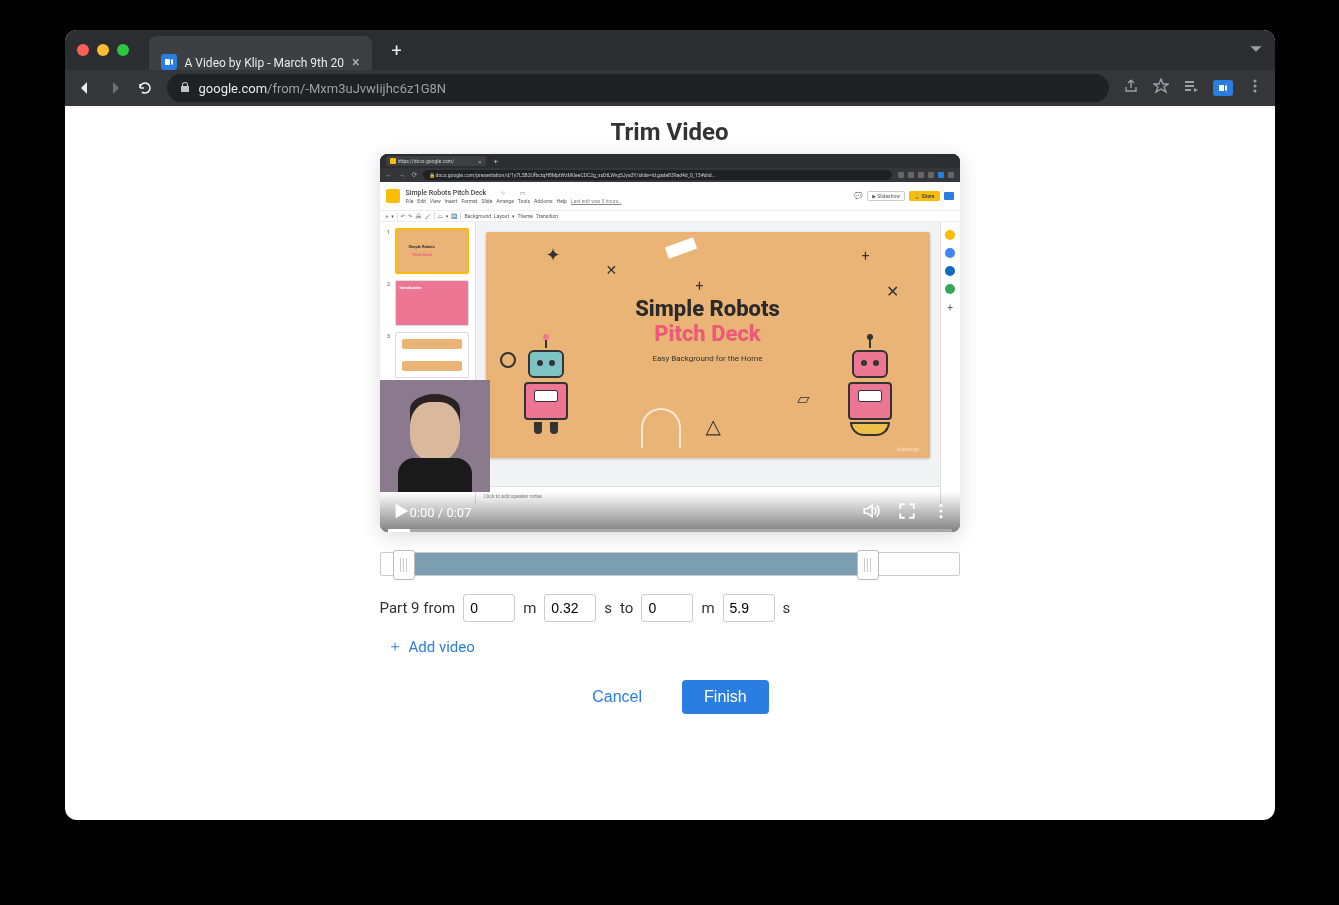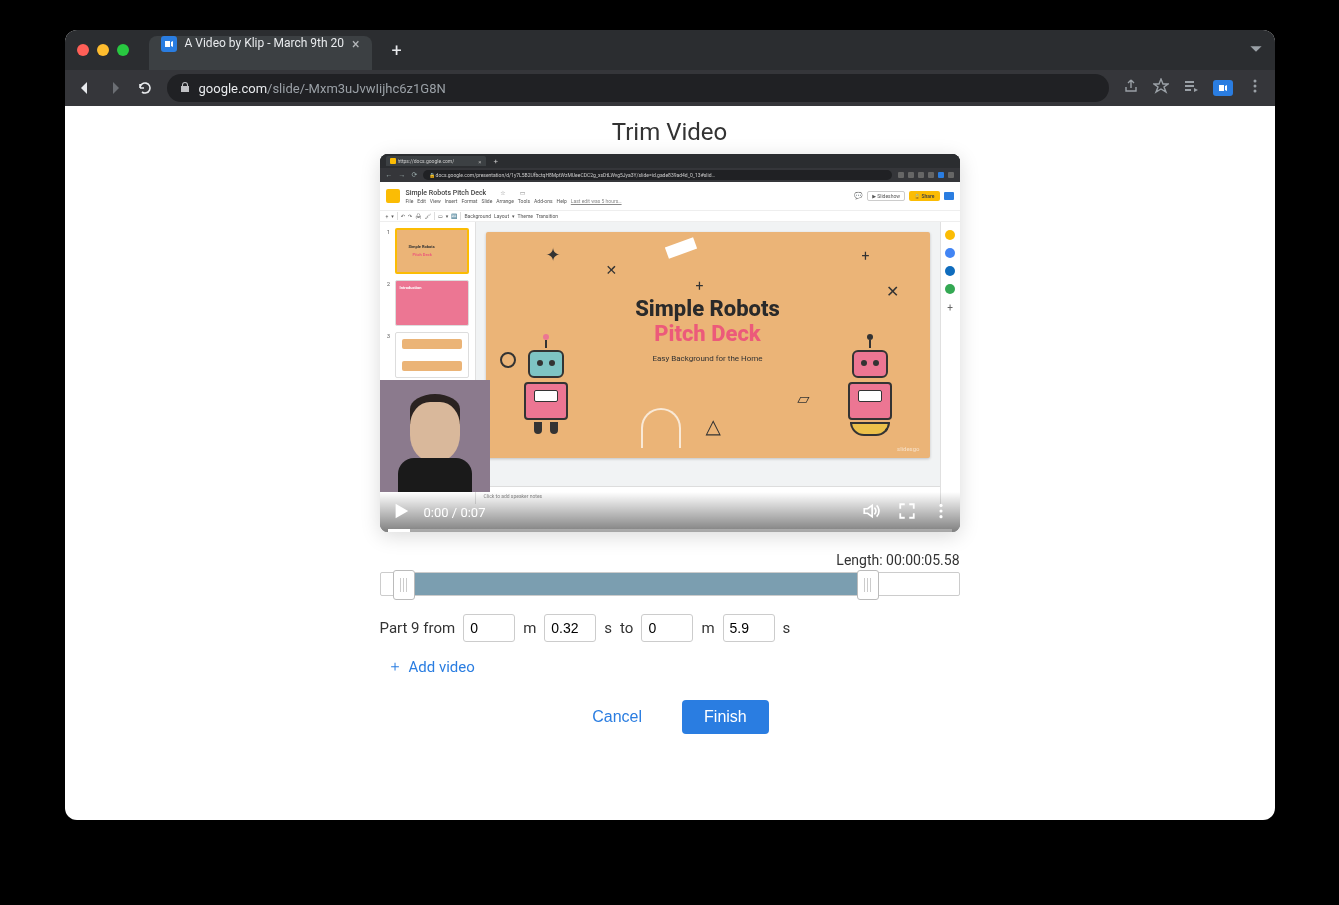--- a/index.html
+++ b/index.html
@@ -4,21 +4,21 @@
 <style>
 * { margin: 0; padding: 0; box-sizing: border-box; }
 body { background: #000; font-family: -apple-system, BlinkMacSystemFont, "Segoe UI", Roboto, Arial, sans-serif; display: flex; justify-content: center; align-items: flex-start; padding: 30px 0; }
 .window { width: 1210px; height: 790px; background: #fff; border-radius: 12px; overflow: hidden; box-shadow: 0 20px 60px rgba(0,0,0,.5); display: flex; flex-direction: column; }
 .chrome-top { background: #2b2d30; height: 40px; display: flex; align-items: center; padding: 0 12px; gap: 8px; }
 .traffic { display: flex; gap: 8px; margin-right: 12px; }
 .traffic span { width: 12px; height: 12px; border-radius: 50%; display: block; }
 .t-red { background: #ff5f57; }
 .t-yellow { background: #febc2e; }
 .t-green { background: #28c840; }
-.tab { background: #3c4043; height: 34px; min-width: 200px; display: flex; align-items: flex-start; padding: 0 12px; border-radius: 8px 8px 0 0; color: #e8eaed; font-size: 12px; gap: 8px; margin-top: 6px; }
+.tab { background: #3c4043; height: 34px; min-width: 200px; display: flex; align-items: flex-end; padding: 0 12px; border-radius: 8px 8px 0 0; color: #e8eaed; font-size: 12px; gap: 8px; margin-top: 6px; }
 .tab-icon { width: 16px; height: 16px; background: #2a7de1; border-radius: 3px; display: flex; align-items: center; justify-content: center; }
 .tab-icon svg { width: 10px; height: 10px; fill: #fff; }
 .tab-close { margin-left: auto; opacity: .7; font-size: 14px; }
 .new-tab { color: #e8eaed; font-size: 18px; padding: 0 12px; }
 .chrome-dd { margin-left: auto; color: #9aa0a6; }
 .chrome-bar { background: #35363a; height: 36px; display: flex; align-items: center; padding: 0 12px; gap: 14px; }
 .nav-btn { color: #9aa0a6; display: flex; align-items: center; }
 .url-bar { flex: 1; background: #202124; height: 28px; border-radius: 14px; display: flex; align-items: center; padding: 0 12px; gap: 8px; color: #e8eaed; font-size: 13px; }
 .url-lock { opacity: .8; }
 .url-text .dim { color: #9aa0a6; }
@@ -26,21 +26,21 @@
 .bar-icons .video-badge { width: 20px; height: 16px; background: #2a7de1; border-radius: 3px; display: flex; align-items: center; justify-content: center; }
 .bar-icons .video-badge svg { width: 10px; height: 10px; fill: #fff; }
 .app-header { height: 64px; display: flex; align-items: center; padding: 0 20px; border-bottom: 1px solid #e5e5e5; }
 .logo { display: flex; align-items: center; gap: 6px; font-weight: 700; font-size: 24px; color: #2a7de1; }
 .logo-icon { width: 32px; height: 24px; background: #2a7de1; border-radius: 4px; position: relative; display: flex; align-items: center; justify-content: center; }
 .logo-icon::after { content: ""; position: absolute; right: -6px; width: 0; height: 0; border-top: 6px solid transparent; border-bottom: 6px solid transparent; border-right: 8px solid #2a7de1; }
 .logo-icon-dot { width: 8px; height: 8px; border-radius: 50%; background: #fff; margin-left: -4px; }
 .header-actions { margin-left: auto; display: flex; gap: 24px; color: #9aa0a6; align-items: center; }
 .header-actions svg { width: 20px; height: 20px; fill: #9aa0a6; }
 .content { flex: 1; overflow: auto; padding: 12px 0 0; text-align: center; }
-h1 { font-size: 24px; font-weight: 400; color: #333; margin-bottom: 8px; }
+h1 { font-size: 24px; font-weight: 700; color: #333; margin-bottom: 8px; }
 .subtitle { font-size: 15px; color: #555; margin-bottom: 22px; }
 .video-wrap { width: 580px; margin: 0 auto 20px; border-radius: 8px; overflow: hidden; background: #2b2d30; box-shadow: 0 4px 20px rgba(0,0,0,.15); }
 .video-inner { height: 378px; position: relative; background: linear-gradient(#2b2d30 0 42px, #fff 42px); }
 .v-tabbar { height: 14px; background: #2b2d30; display: flex; align-items: center; padding: 0 6px; gap: 4px; }
 .v-tabbar .vtab { background: #3c4043; height: 10px; width: 100px; border-radius: 2px 2px 0 0; display:flex; align-items:center; padding:0 4px; gap:2px;}
 .v-tabbar .vicon { width:6px; height:6px; background:#fbbc04; border-radius:1px;}
 .v-tabbar .vtxt { color:#ccc; font-size:5px; white-space:nowrap; overflow:hidden;}
 .v-tabbar .vclose{ margin-left:auto; color:#aaa; font-size:6px;}
 .v-tabbar .vplus{ color:#ccc; font-size:8px; margin-left:4px;}
 .v-urlbar { height: 14px; background: #35363a; display: flex; align-items: center; padding: 0 6px; gap: 6px; }
@@ -98,21 +98,21 @@
 .robot-legs span{ width:8px; height:12px; background:#333; border-radius:0 0 4px 4px;}
 .r2 .wheel{ width:40px; height:14px; background:#ecc04a; border:2px solid #333; border-radius:0 0 20px 20px; margin:2px auto 0;}
 .deco{ position:absolute; color:#333;}
 .side-rail{ width:20px; background:#fff; border-left:1px solid #e0e0e0; display:flex; flex-direction:column; align-items:center; gap:8px; padding-top:8px;}
 .side-rail span{ width:10px; height:10px; border-radius:50%;}
 .speaker-notes{ position:absolute; bottom:0; left:0; right:0; height:18px; background:#fff; border-top:1px solid #ddd; font-size:5px; color:#888; display:flex; align-items:center; padding:0 8px;}
 .webcam { position: absolute; left: 0; bottom: 40px; width: 110px; height: 112px; background: #8b7a8d; border-radius: 0; overflow: hidden; }
 .webcam .face { width: 50px; height: 60px; background: #d9b89b; border-radius: 40% 40% 45% 45%; margin: 22px auto 0; position: relative; }
 .webcam .hair { position: absolute; top: 14px; left: 30px; width: 50px; height: 30px; background: #2a2220; border-radius: 50% 50% 0 0; }
 .webcam .shirt { position: absolute; bottom: 0; left: 18px; right: 18px; height: 34px; background: #1a1a1a; border-radius: 16px 16px 0 0; }
-.video-ctrl { position: absolute; bottom: 0; left: 0; right: 0; height: 40px; display: flex; align-items: center; padding: 0 12px; gap: 14px; color: #fff; font-size: 13px; background: linear-gradient(transparent, rgba(0,0,0,.5)); }
+.video-ctrl { position: absolute; bottom: 0; left: 0; right: 0; height: 40px; display: flex; align-items: center; padding: 0 12px; color: #fff; font-size: 13px; background: linear-gradient(transparent, rgba(0,0,0,.5)); }
 .video-ctrl .progress { position: absolute; bottom: 0; left: 8px; right: 8px; height: 3px; background: rgba(255,255,255,.3); }
 .video-ctrl .progress::after { content: ""; position: absolute; left: 0; width: 4%; height: 100%; background: #fff; }
 .video-ctrl .right-ctrls { margin-left: auto; display: flex; gap: 18px; align-items:center;}
 .length-row { width: 580px; margin: 0 auto 4px; text-align: right; font-size: 14px; color: #333; }
 .slider { width: 580px; height: 24px; margin: 0 auto 18px; position: relative; background: #fff; border: 1px solid #ccc; border-radius: 2px; }
 .slider-fill { position: absolute; left: 32px; right: 100px; top: 0; bottom: 0; background: #7b9eb0; }
 .slider-handle { position: absolute; top: -3px; width: 22px; height: 30px; background: #fff; border: 1px solid #bbb; border-radius: 3px; display:flex; align-items:center; justify-content:center;}
 .slider-handle::after{content:""; width:1px; height:14px; background:#ccc; box-shadow:3px 0 #ccc,-3px 0 #ccc;}
 .sh-left { left: 12px; }
 .sh-right { right: 80px; }
@@ -164,21 +164,21 @@
       </span>
     <span class="nav-btn">
         <svg width="16" height="16" viewBox="0 0 16 16" fill="none" stroke="#e8eaed" stroke-width="1.6">
           <path d="M3 8a5 5 0 1 1 2 4M3 8V4m0 4h4"></path>
         </svg>
       </span>
     <div class="url-bar">
       <span class="url-lock"><svg width="12" height="12" viewBox="0 0 12 12" fill="#e8eaed">
             <path d="M3 5V4a3 3 0 016 0v1h1v6H2V5h1zm1 0h4V4a2 2 0 00-4 0v1z"></path>
           </svg></span>
-      <span class="url-text"><span>google.com</span><span class="dim">/slide/-Mxm3uJvwIijhc6z1G8N</span></span>
+      <span class="url-text"><span>google.com</span><span class="dim">/from/-Mxm3uJvwIijhc6z1G8N</span></span>
     </div>
     <div class="bar-icons">
       <span><svg width="16" height="16" viewBox="0 0 16 16" fill="none" stroke="#9aa0a6" stroke-width="1.4">
             <path d="M8 10V2m0 0L5 5m3-3l3 3M3 9v4h10V9"></path>
           </svg></span>
       <span><svg width="16" height="16" viewBox="0 0 16 16" fill="none" stroke="#9aa0a6" stroke-width="1.4">
             <path d="M8 1l2 5h5l-4 3 2 5-5-3-5 3 2-5-4-3h5z"></path>
           </svg></span>
       <span><svg width="16" height="16" viewBox="0 0 16 16" fill="#9aa0a6">
             <path d="M2 3h9v2H2zM2 7h9v2H2zM2 11h6v2H2zM11 10l4 2-4 2z"></path>
@@ -366,21 +366,20 @@
                   <circle cx="5" cy="3" r="1.4"></circle>
                   <circle cx="5" cy="8" r="1.4"></circle>
                   <circle cx="5" cy="13" r="1.4"></circle>
                 </svg></span>
           </div>
           <div class="progress"></div>
         </div>
       </div>
     </div>
 
-    <div class="length-row"><span>Length: </span><span>00:00:05.58</span></div>
 
     <div class="slider">
       <div class="slider-fill"></div>
       <div class="slider-handle sh-left"></div>
       <div class="slider-handle sh-right"></div>
     </div>
 
     <div class="part-row">
       <span>Part 9 from</span>
       <input value="0" style="">

